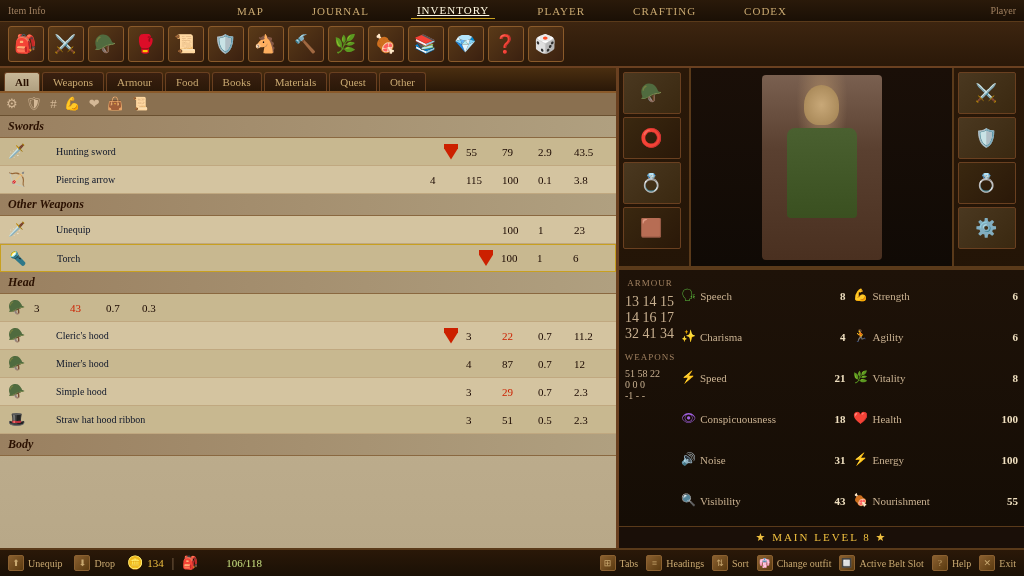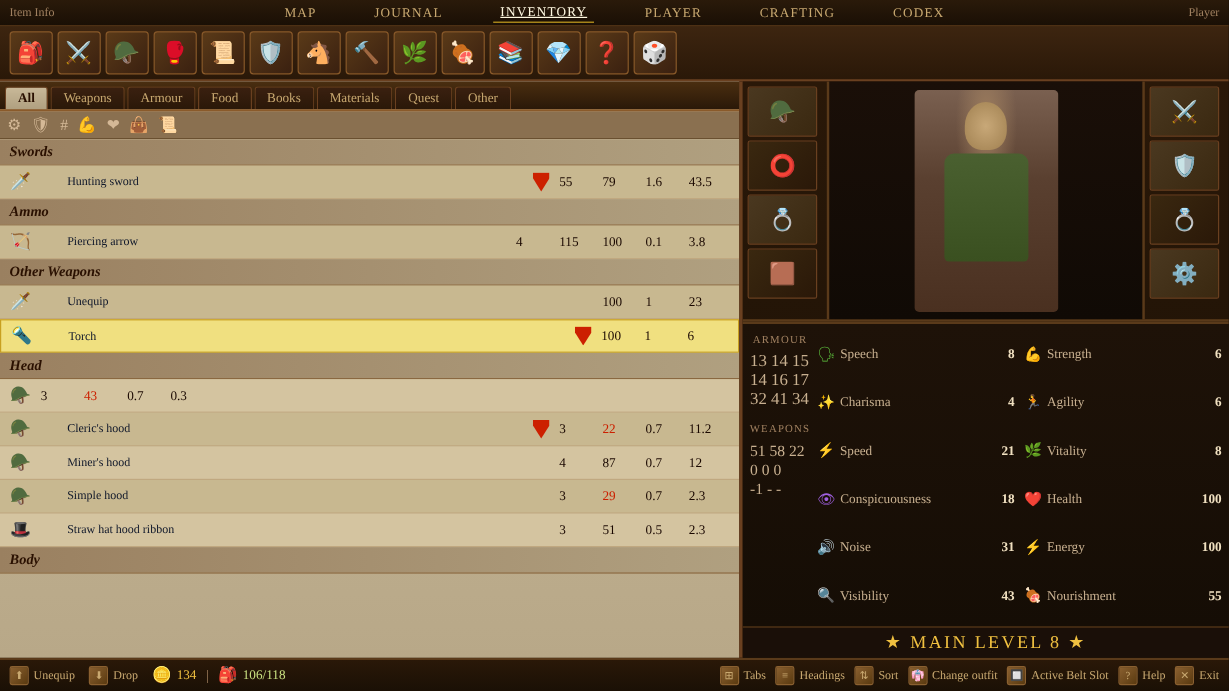--- a/index.html
+++ b/index.html
@@ -363,20 +363,21 @@
       gap: 4px;
       margin-left: auto;
     }
     .gold-amount {
       font-size: 11px;
       color: #f0c040;
     }
     .carry-amount {
       font-size: 11px;
       color: #c8e080;
+      margin-left: 24px;
     }
   </style>
 </head>
 <body>
 
 <div class="top-nav">
   <span class="corner-left">Item Info</span>
   <span class="nav-item">MAP</span>
   <span class="nav-item">JOURNAL</span>
   <span class="nav-item active">INVENTORY</span>
@@ -431,25 +432,24 @@
 
       <div class="inv-category-header">Swords</div>
       <div class="inv-item-row">
         <div class="item-icon">🗡️</div>
         <div class="item-name">Hunting sword</div>
         <div class="item-badge">
             <div class="shield-icon"></div>
           </div>
         <div class="item-col">55</div>
         <div class="item-col">79</div>
-        <div class="item-col">1.6</div>
+        <div class="item-col">2.9</div>
         <div class="item-col">43.5</div>
       </div>
 
-      <div class="inv-category-header">Ammo</div>
       <div class="inv-item-row">
         <div class="item-icon">🏹</div>
         <div class="item-name">Piercing arrow</div>
         <div class="item-col">4</div>
         <div class="item-col">115</div>
         <div class="item-col">100</div>
         <div class="item-col">0.1</div>
         <div class="item-col">3.8</div>
       </div>
 
@@ -549,21 +549,21 @@
 
     <div class="stats-panel">
       <div style="display:flex;flex-direction:column;gap:4px;width:50px;">
         <div class="stats-label" style="writing-mode:horizontal-tb;transform:none;font-size:9px;color:#a08060;height:auto;padding:2px 0;">ARMOUR</div>
         <div style="font-size:14px;color:#c8b090;">
           <div>13 14 15</div>
           <div>14 16 17</div>
           <div>32 41 34</div>
         </div>
         <div class="stats-label" style="writing-mode:horizontal-tb;transform:none;font-size:9px;color:#a08060;height:auto;padding:2px 0;margin-top:4px;">WEAPONS</div>
-        <div style="font-size:13px;color:#c8b090;">
+        <div style="font-size:10px;color:#c8b090;">
           <div>51 58 22</div>
           <div>0  0  0</div>
           <div>-1 -  -</div>
         </div>
       </div>
 
       <div class="stats-attributes">
         <div class="stat-item">
           <span style="color:#60c840;font-size:12px;">🗣</span>
           <span class="stat-name">Speech</span>
@@ -621,21 +621,21 @@
         </div>
         <div class="stat-item">
           <span style="color:#e04020;font-size:12px;">🍖</span>
           <span class="stat-name">Nourishment</span>
           <span class="stat-val">55</span>
         </div>
       </div>
     </div>
 
     <div style="text-align:center;padding:3px;background:#1a0f08;border-top:1px solid #5a3a1a;position:relative;">
-      <span style="font-size:15px;color:#f0c040;letter-spacing:2px;">★ MAIN LEVEL 8 ★</span>
+      <span style="font-size:11px;color:#f0c040;letter-spacing:2px;">★ MAIN LEVEL 8 ★</span>
     </div>
   </div>
 </div>
 
 <div class="bottom-bar">
   <div class="bottom-item">
     <div class="bottom-icon">⬆</div>
     <span>Unequip</span>
   </div>
   <div class="bottom-item">

